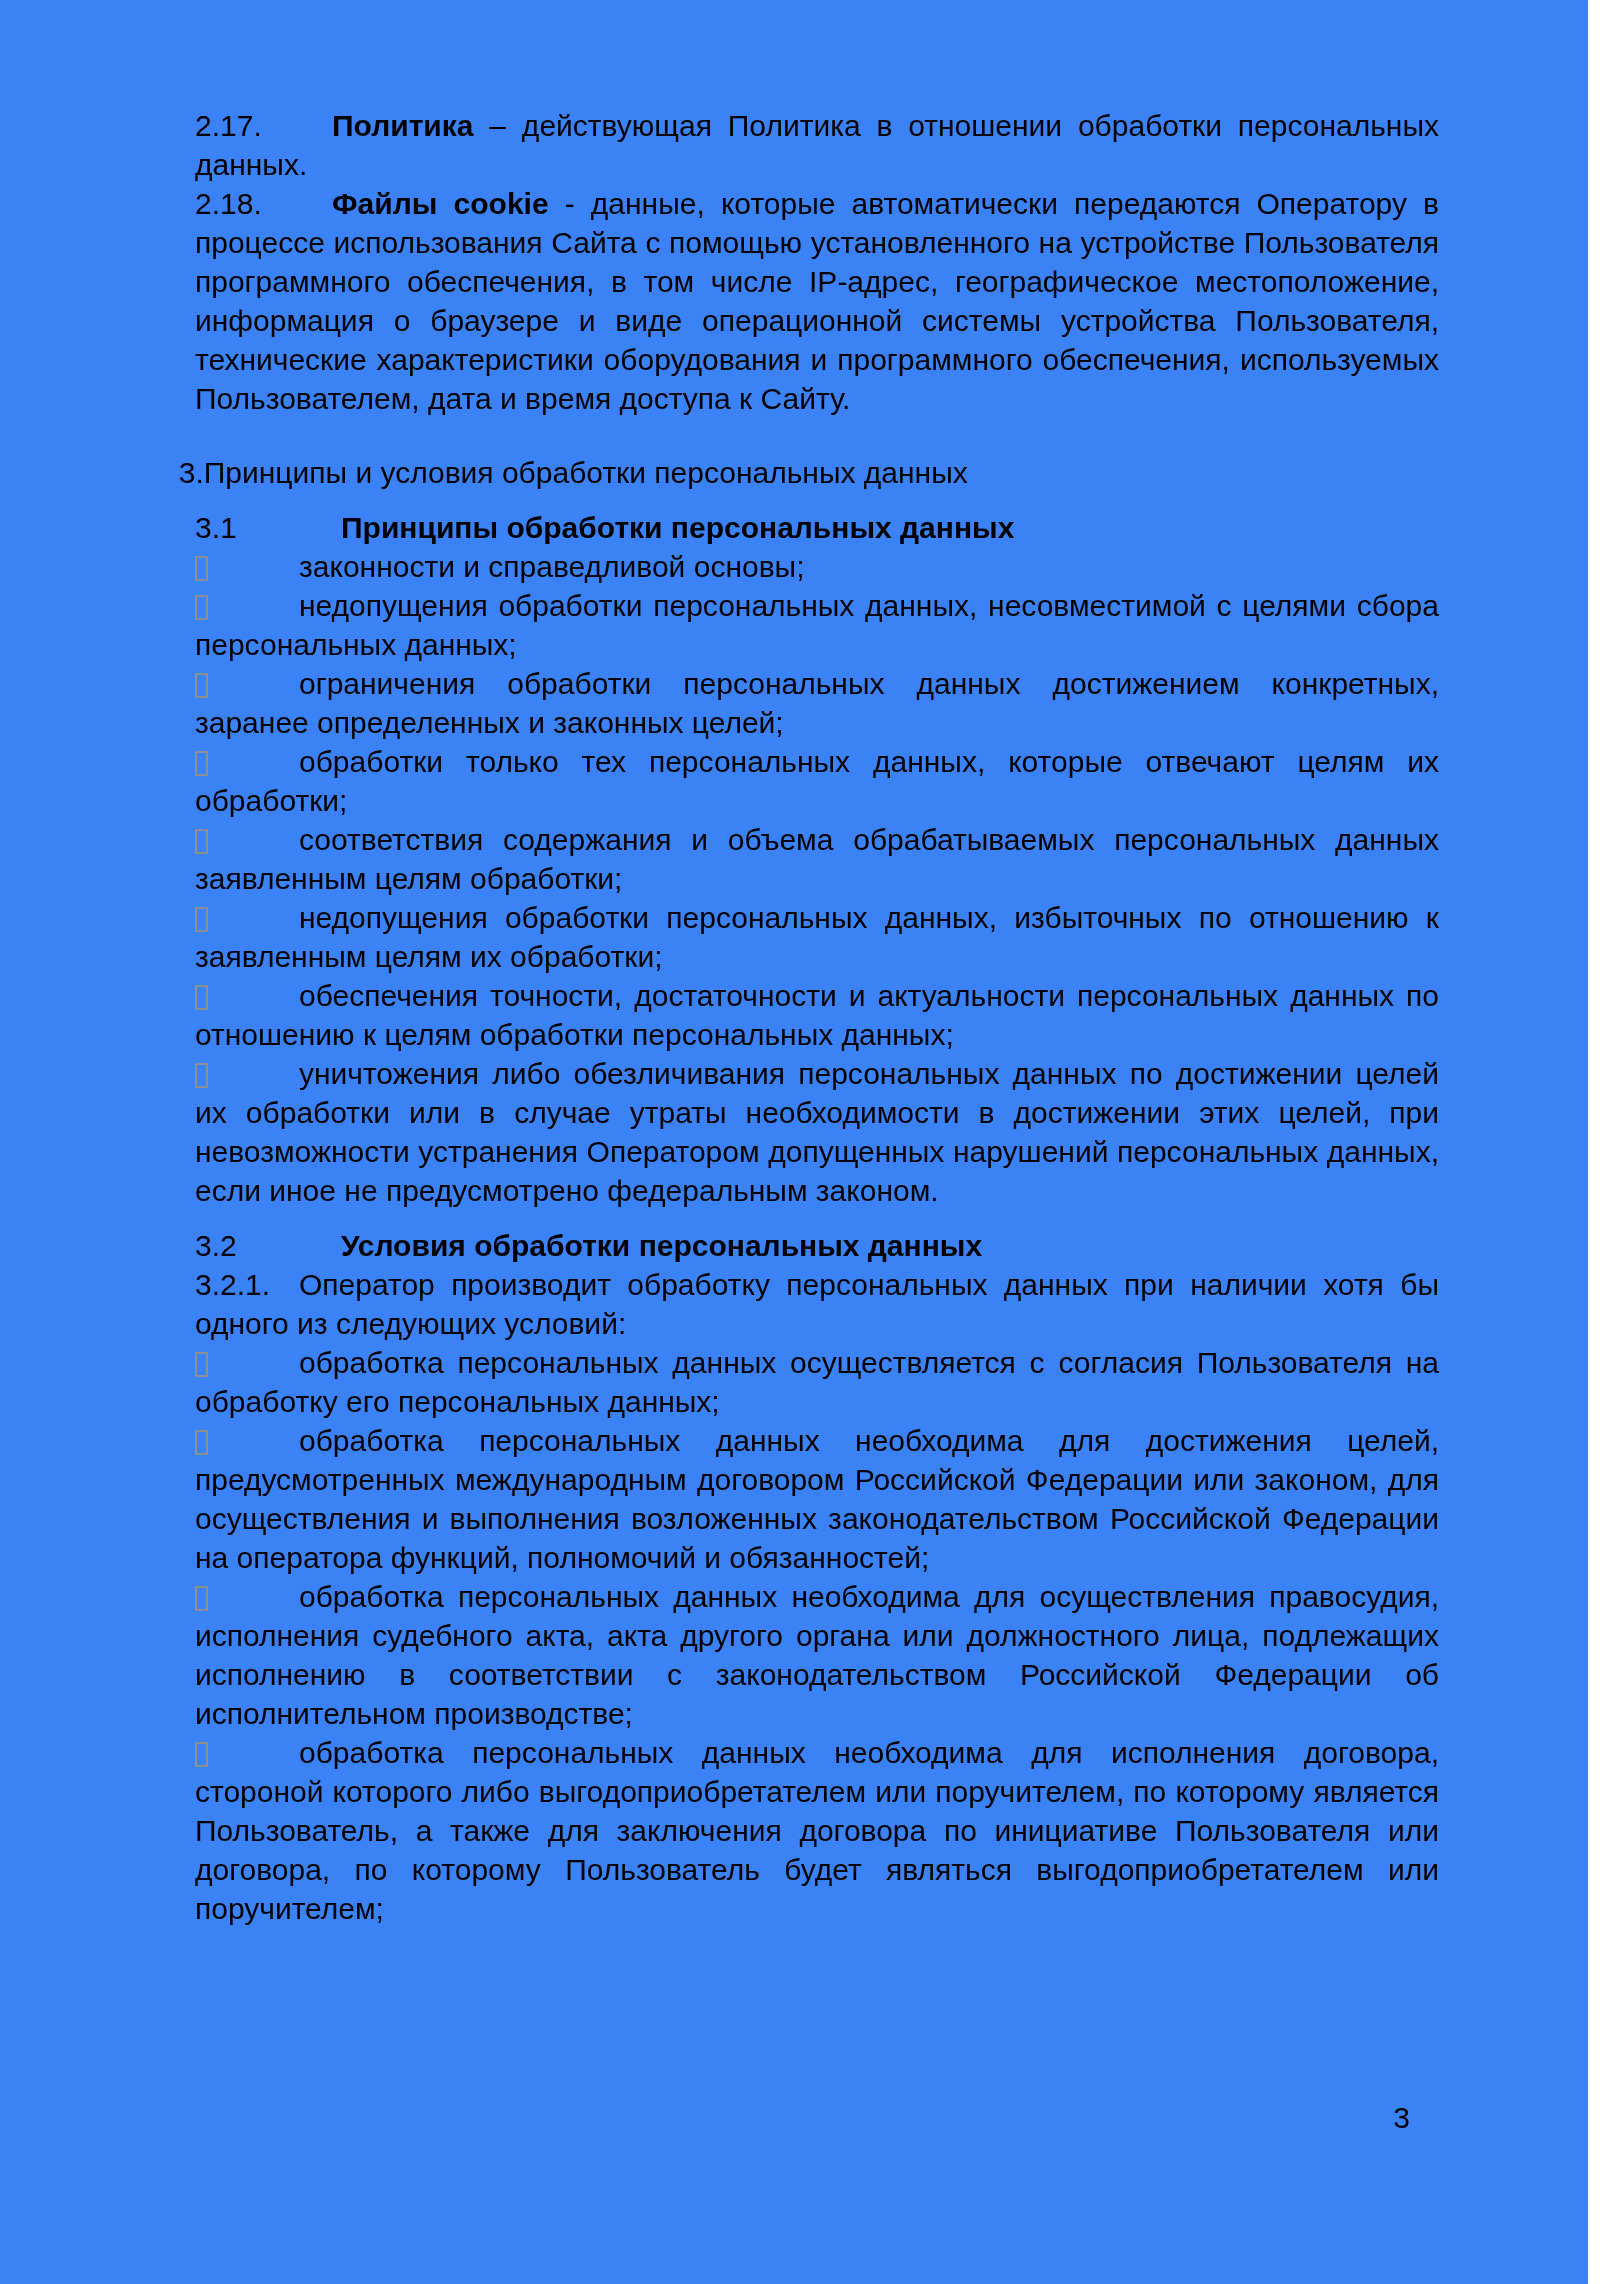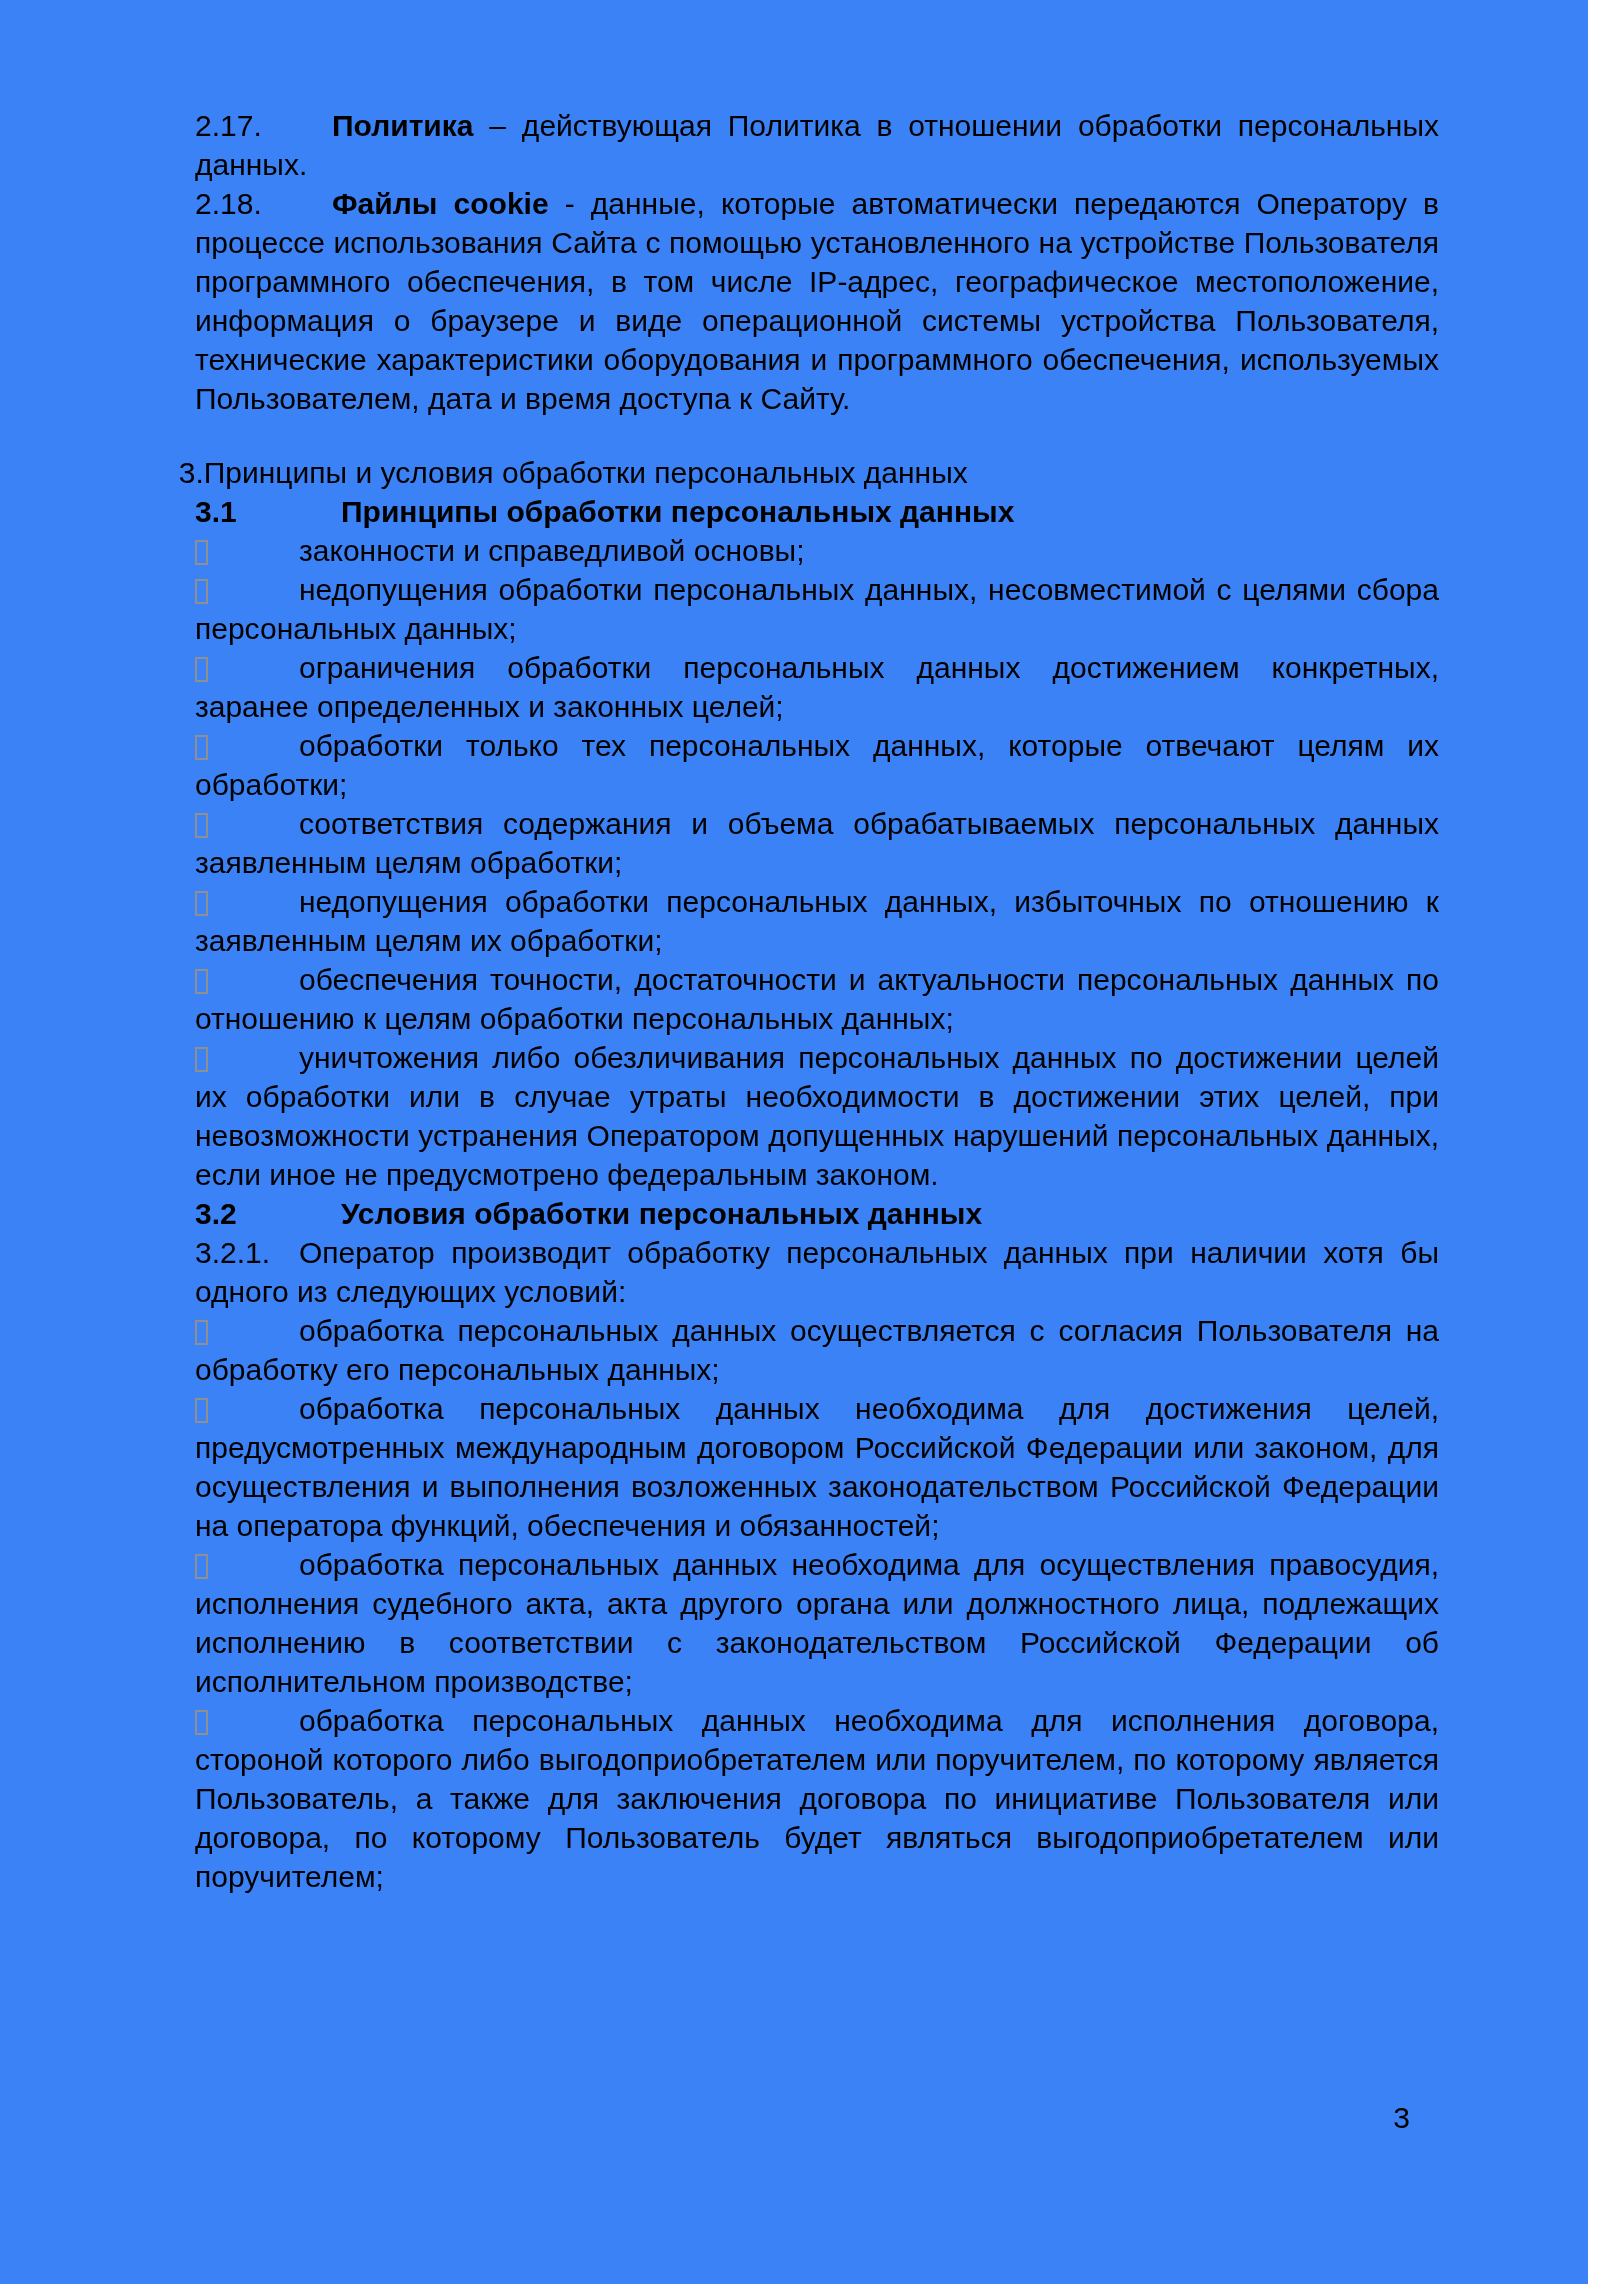--- a/index.html
+++ b/index.html
@@ -24,21 +24,21 @@
   .para{
     margin:0;
     text-align:justify;
   }
   .num{
     display:inline-block;
     white-space:pre;
     vertical-align:baseline;
   }
   .clause .num{width:137px;}
-  .heading .num{width:146px;font-weight:bold;}
+  .heading .num{width:146px;font-weight:normal;margin-top:16px;}
   .sub .num{width:104px;}
   .bullet .num{width:104px;}
   .heading{font-weight:bold;}
   .section{margin-top:35px;margin-left:-16.3px;text-align:left;}
   .tofu{
     display:inline-block;
     width:13px;
     height:25px;
     box-sizing:border-box;
     border:2px solid #8f8f8f;
@@ -66,19 +66,19 @@
       <p class="para bullet"><span class="num"><span class="tofu"></span></span><span>недопущения обработки персональных данных, несовместимой с целями сбора персональных данных;</span></p>
       <p class="para bullet"><span class="num"><span class="tofu"></span></span><span>ограничения обработки персональных данных достижением конкретных, заранее определенных и законных целей;</span></p>
       <p class="para bullet"><span class="num"><span class="tofu"></span></span><span>обработки только тех персональных данных, которые отвечают целям их обработки;</span></p>
       <p class="para bullet"><span class="num"><span class="tofu"></span></span><span>соответствия содержания и объема обрабатываемых персональных данных заявленным целям обработки;</span></p>
       <p class="para bullet"><span class="num"><span class="tofu"></span></span><span>недопущения обработки персональных данных, избыточных по отношению к заявленным целям их обработки;</span></p>
       <p class="para bullet"><span class="num"><span class="tofu"></span></span><span>обеспечения точности, достаточности и актуальности персональных данных по отношению к целям обработки персональных данных;</span></p>
       <p class="para bullet"><span class="num"><span class="tofu"></span></span><span>уничтожения либо обезличивания персональных данных по достижении целей их обработки или в случае утраты необходимости в достижении этих целей, при невозможности устранения Оператором допущенных нарушений персональных данных, если иное не предусмотрено федеральным законом.</span></p>
       <p class="para heading"><span class="num">3.2</span><span>Условия обработки персональных данных</span></p>
       <p class="para sub"><span class="num">3.2.1.</span><span>Оператор производит обработку персональных данных при наличии хотя бы одного из следующих условий:</span></p>
       <p class="para bullet"><span class="num"><span class="tofu"></span></span><span>обработка персональных данных осуществляется с согласия Пользователя на обработку его персональных данных;</span></p>
-      <p class="para bullet"><span class="num"><span class="tofu"></span></span><span>обработка персональных данных необходима для достижения целей, предусмотренных международным договором Российской Федерации или законом, для осуществления и выполнения возложенных законодательством Российской Федерации на оператора функций, обеспечения и обязанностей;</span></p>
+      <p class="para bullet"><span class="num"><span class="tofu"></span></span><span>обработка персональных данных необходима для достижения целей, предусмотренных международным договором Российской Федерации или законом, для осуществления и выполнения возложенных законодательством Российской Федерации на оператора функций, полномочий и обязанностей;</span></p>
       <p class="para bullet"><span class="num"><span class="tofu"></span></span><span>обработка персональных данных необходима для осуществления правосудия, исполнения судебного акта, акта другого органа или должностного лица, подлежащих исполнению в соответствии с законодательством Российской Федерации об исполнительном производстве;</span></p>
       <p class="para bullet"><span class="num"><span class="tofu"></span></span><span>обработка персональных данных необходима для исполнения договора, стороной которого либо выгодоприобретателем или поручителем, по которому является Пользователь, а также для заключения договора по инициативе Пользователя или договора, по которому Пользователь будет являться выгодоприобретателем или поручителем;</span></p>
     </main>
   <div class="pagenum">3</div>
 </div>
 
 
 </body></html>

